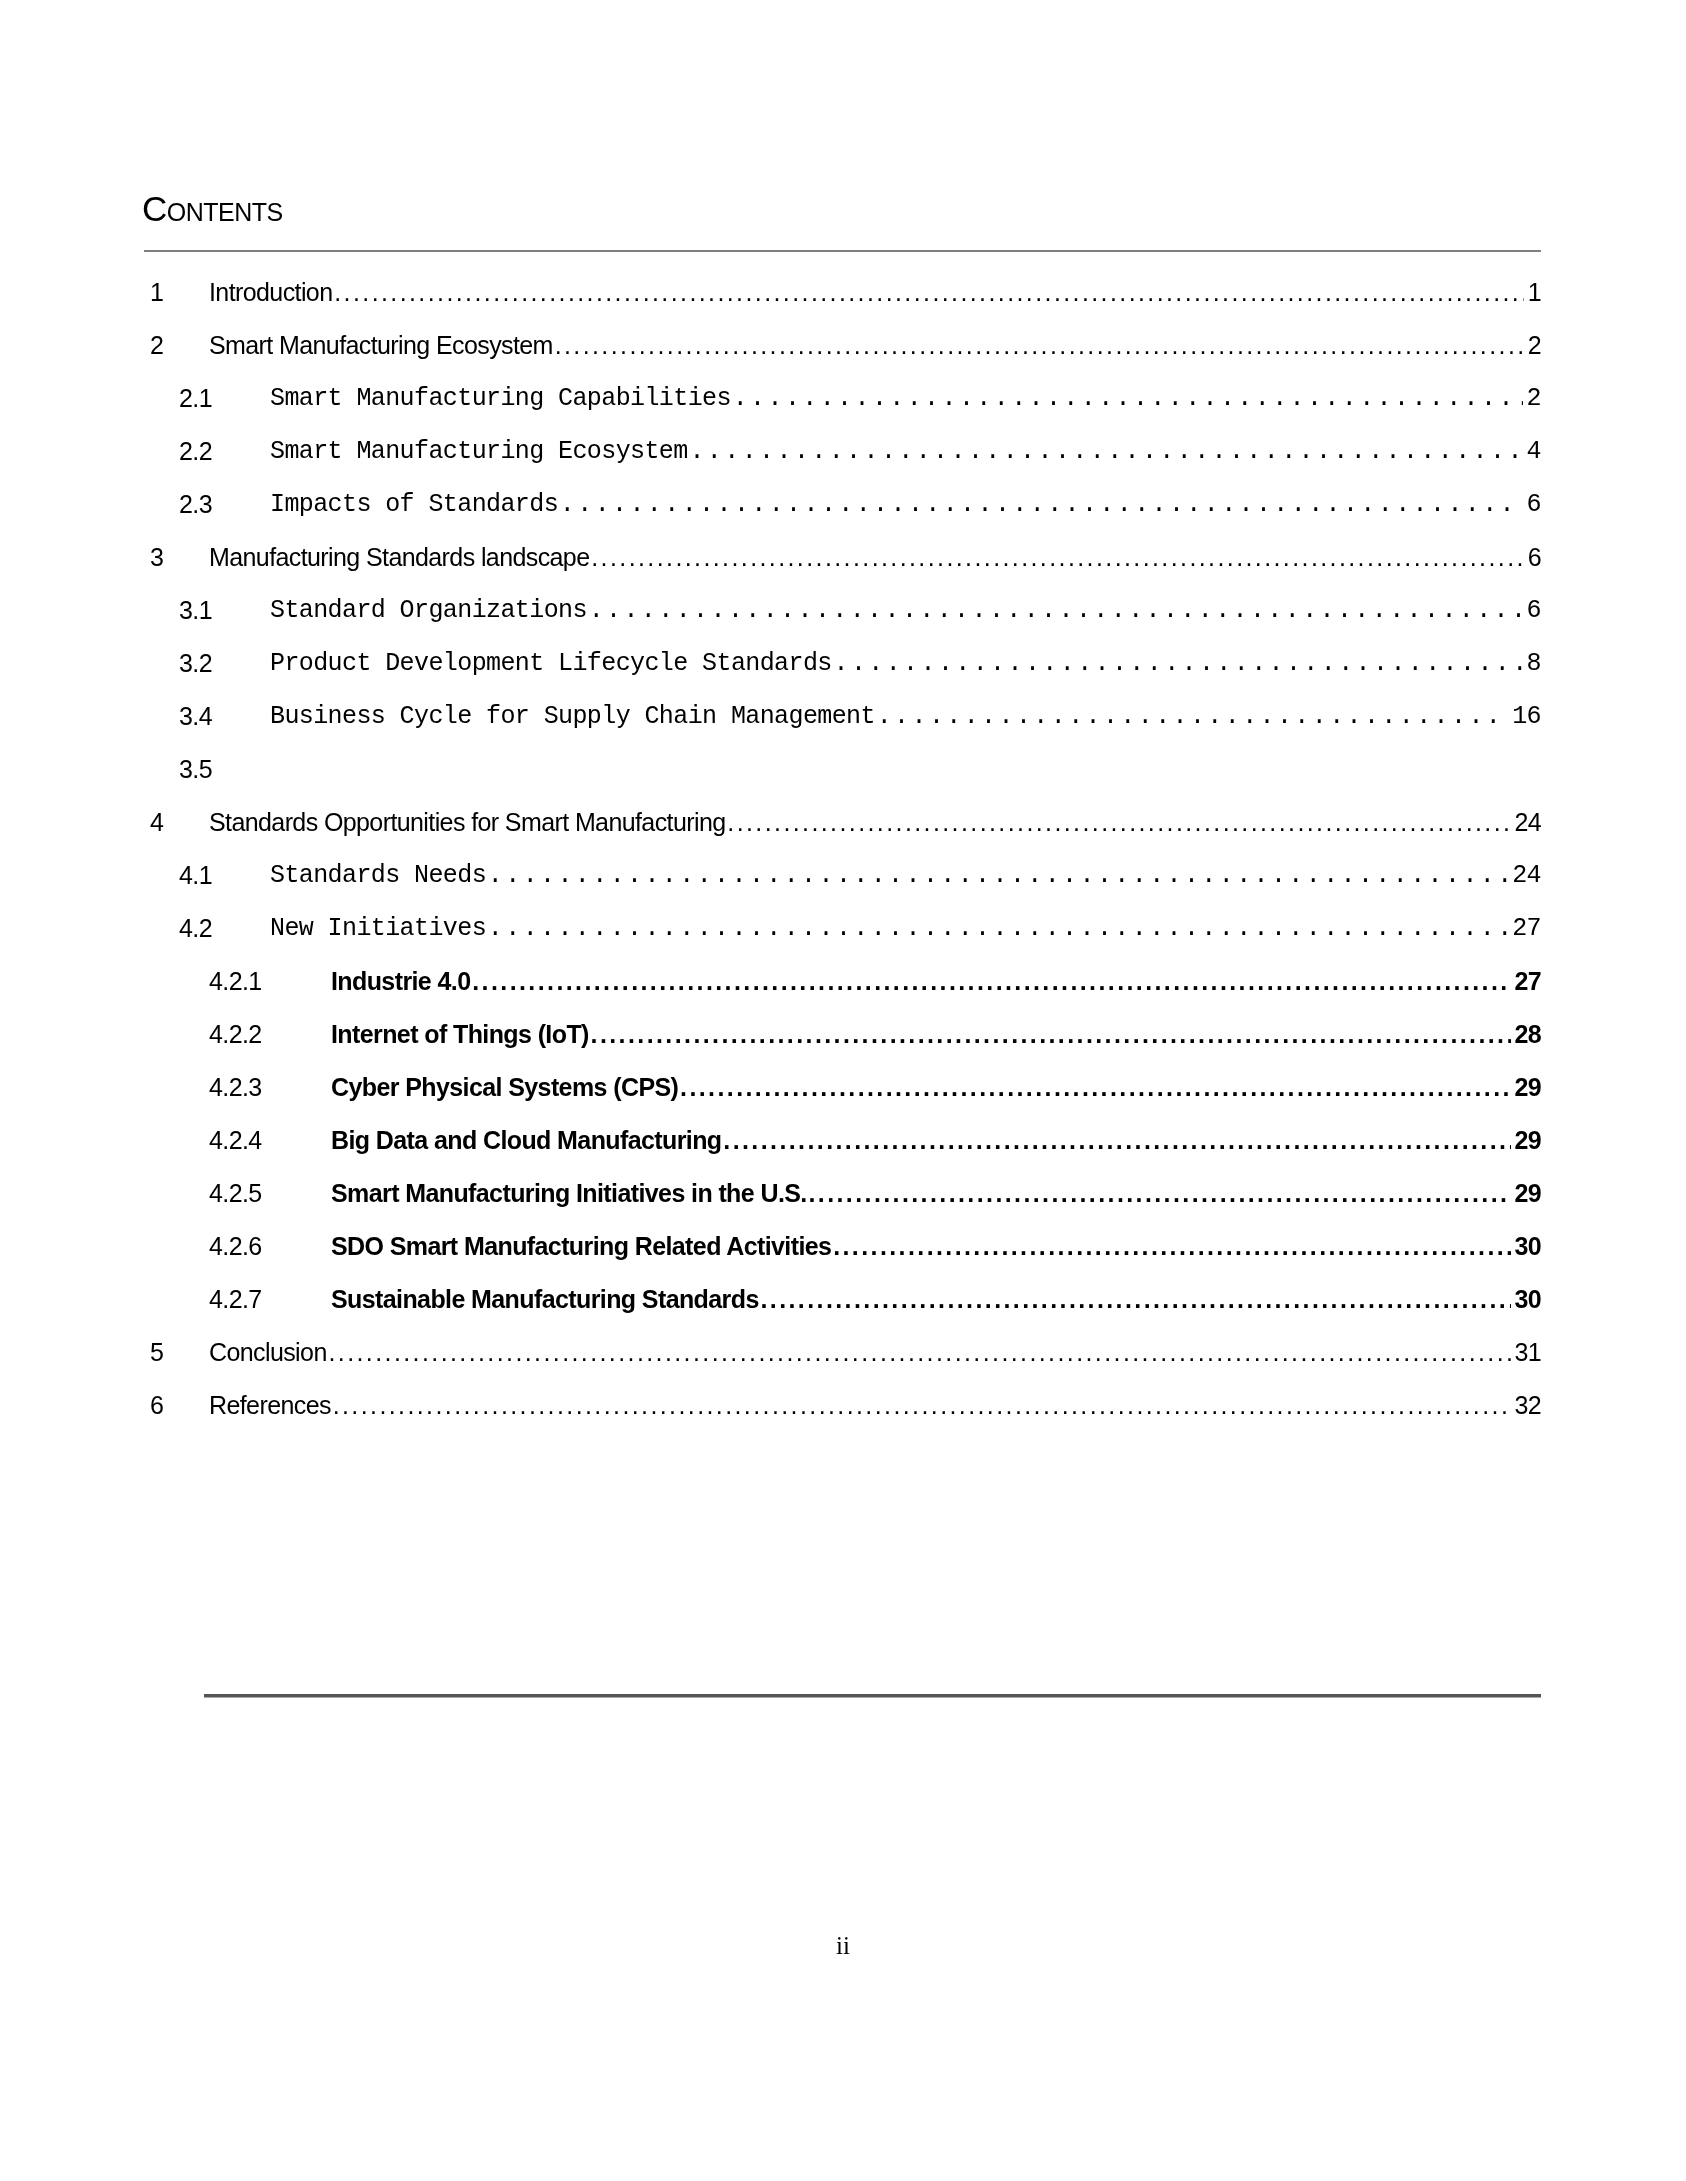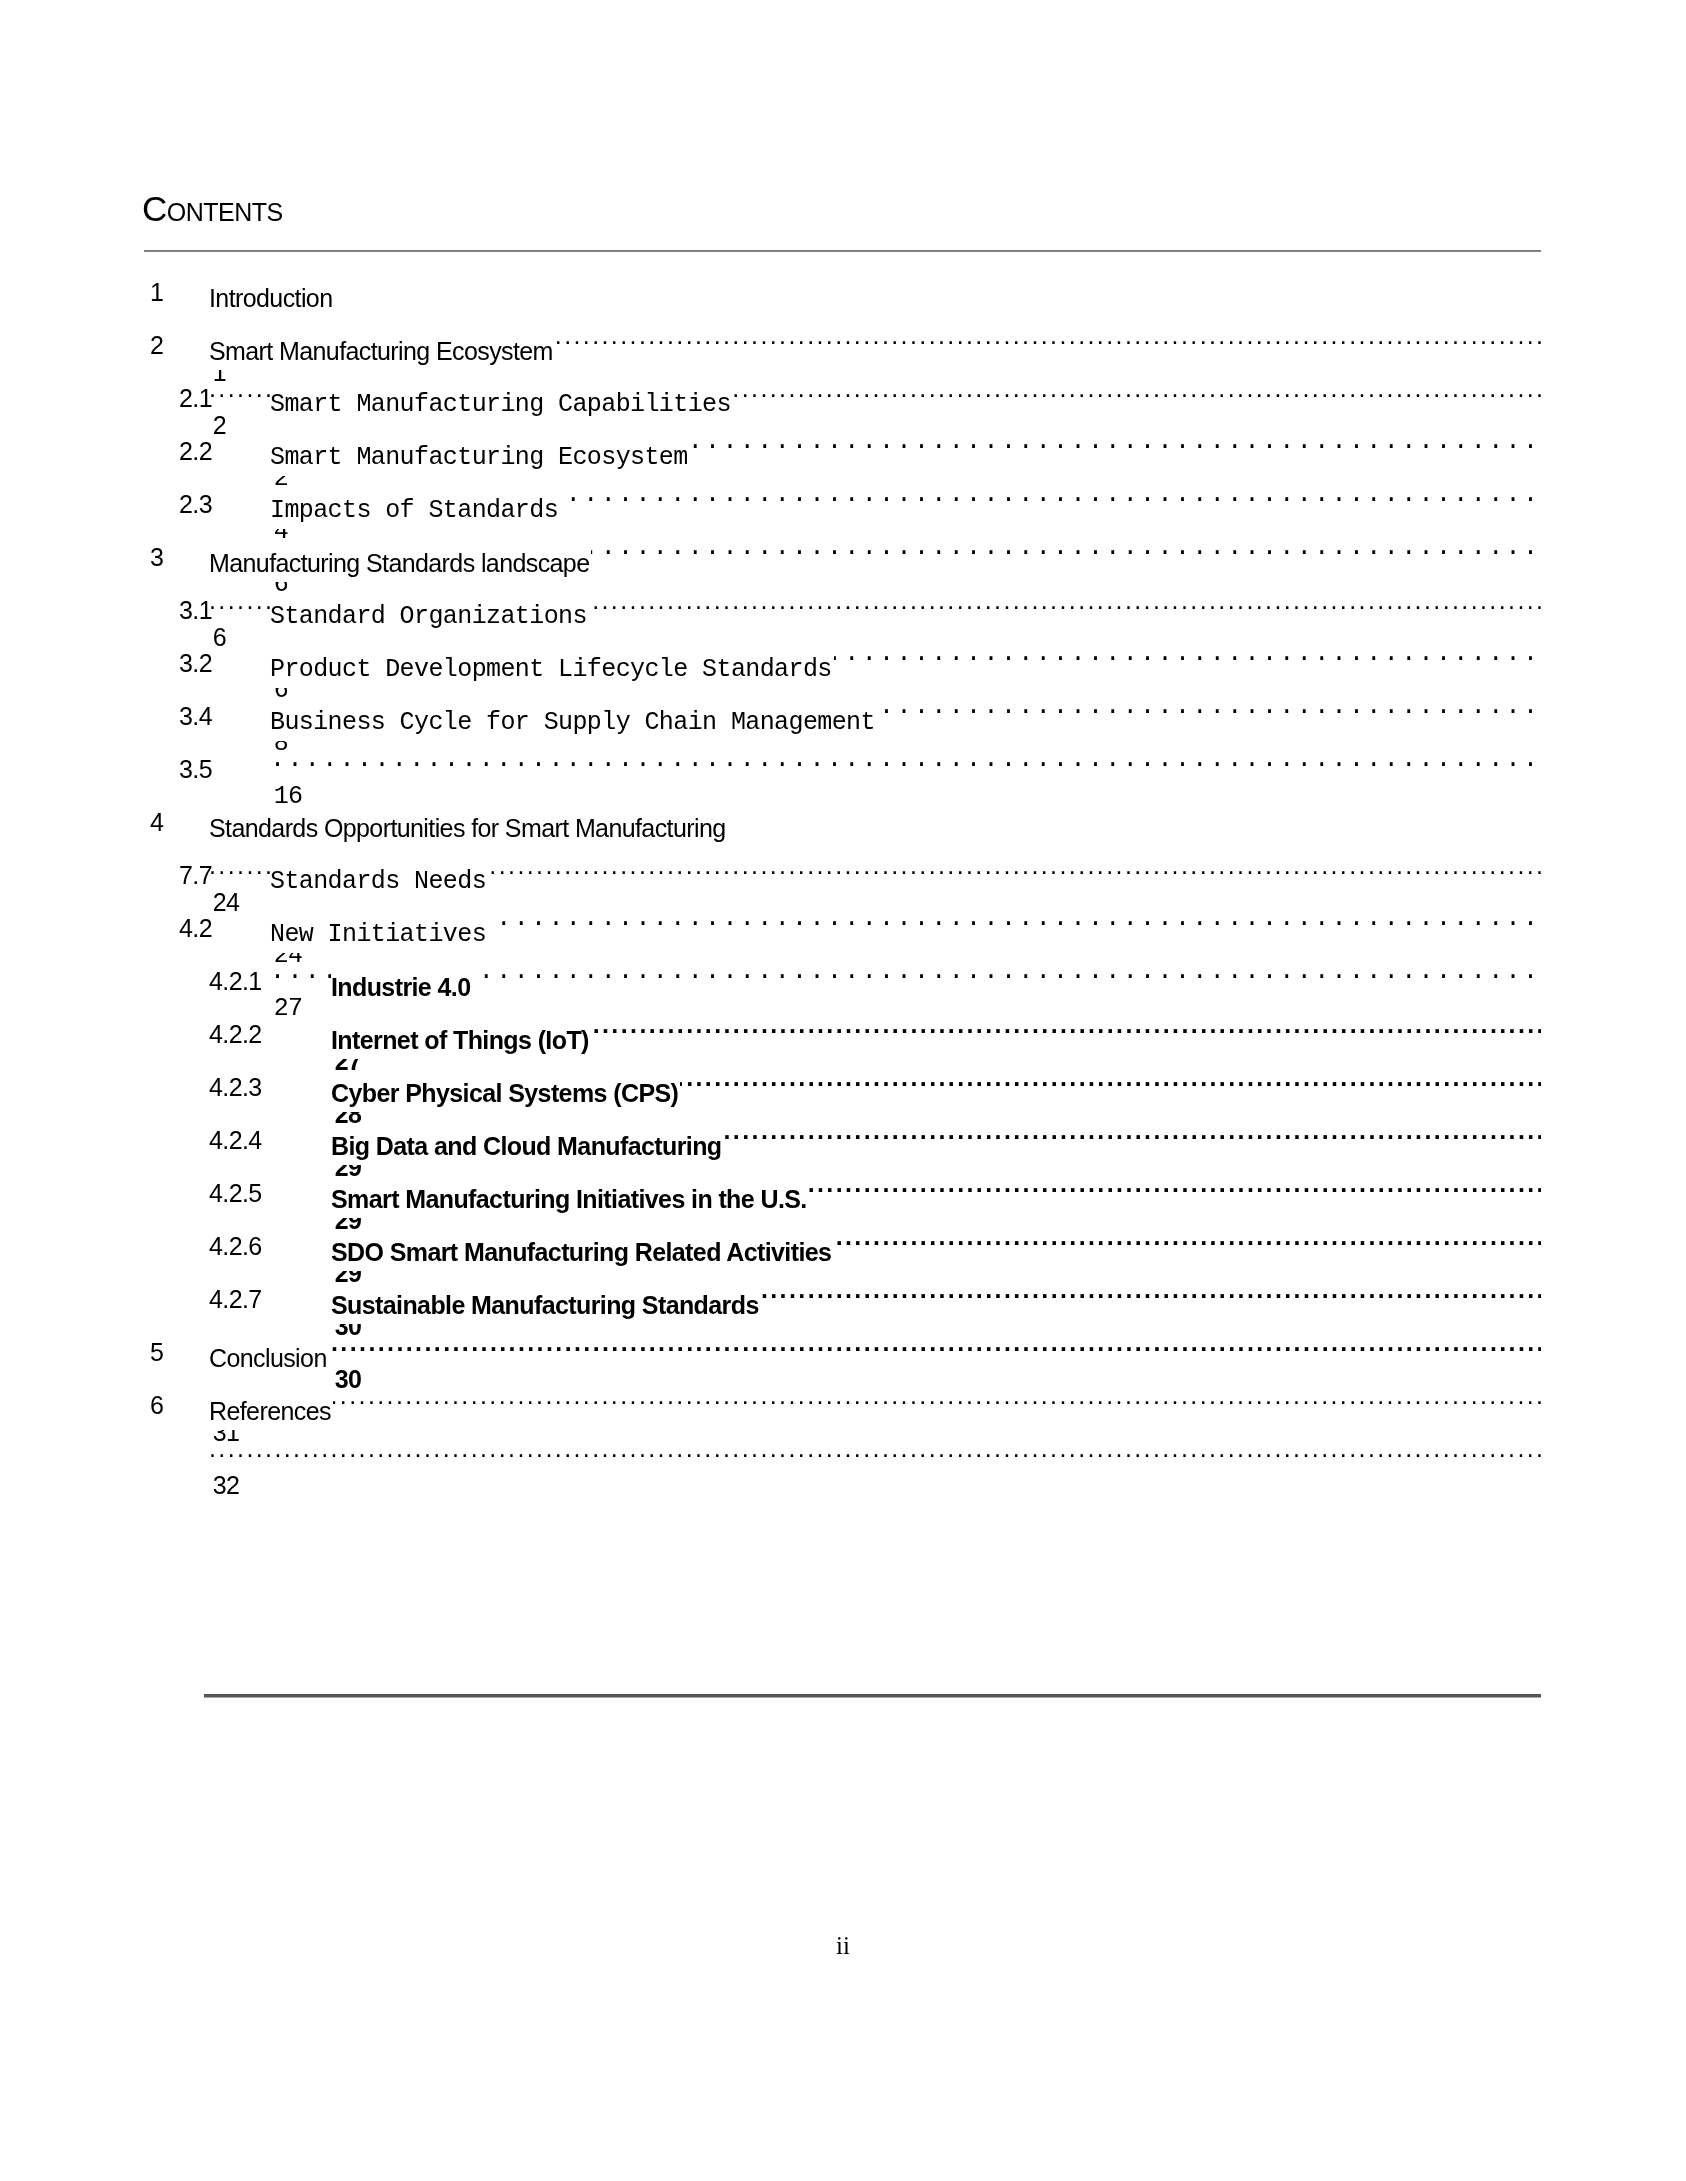--- a/index.html
+++ b/index.html
@@ -16,22 +16,22 @@
     background: #7f7f7f;
   }
   .toc-list { position: absolute; left: 0; top: 274px; width: 1686px; margin: 0; padding: 0; list-style: none; }
   .toc-entry {
     position: relative; height: 53px; line-height: 37px;
     font-family: "Liberation Sans", sans-serif; font-size: 25px;
     letter-spacing: -0.6px;
   }
   .toc-entry .num { position: absolute; top: 0; white-space: nowrap; }
   .toc-entry .title-wrap {
-    position: absolute; top: 6px; right: 145px; display: flex; align-items: flex-start;
-    overflow: hidden; white-space: nowrap; flex-direction: column;
+    position: absolute; top: 0; right: 145px; display: flex; align-items: center;
+    overflow: hidden; white-space: nowrap;
   }
   .toc-entry .title { flex: 0 0 auto; background: #fff; padding-right: 1.8px; }
   .toc-entry .leader {
     flex: 1 1 auto; overflow: hidden; white-space: nowrap; letter-spacing: 2.4px;
     color: #000;
   }
   .toc-entry .leader::before {
     content: "................................................................................................................................................................................................................................................................................................";
   }
   .toc-entry .page-num { flex: 0 0 auto; padding-left: 3.7px; }
@@ -135,21 +135,21 @@
   </li>
       <li class="toc-entry lvl-1">
     <span class="num">4</span>
     <span class="title-wrap">
       <span class="title">Standards Opportunities for Smart Manufacturing </span>
       <span class="leader"></span>
       <span class="page-num">24</span>
     </span>
   </li>
       <li class="toc-entry lvl-2">
-    <span class="num">7.7</span>
+    <span class="num">4.1</span>
     <span class="title-wrap">
       <span class="title">Standards Needs</span>
       <span class="leader"></span>
       <span class="page-num">24</span>
     </span>
   </li>
       <li class="toc-entry lvl-2">
     <span class="num">4.2</span>
     <span class="title-wrap">
       <span class="title">New Initiatives</span>

